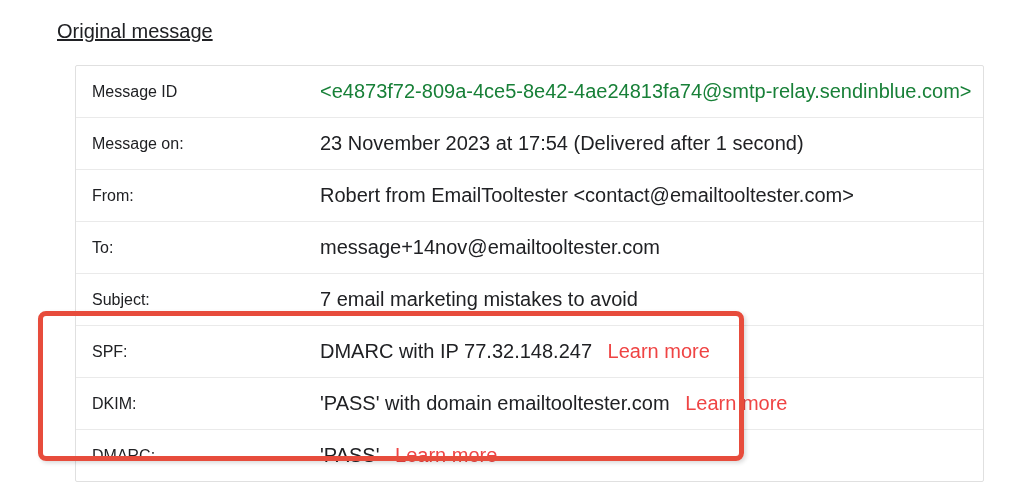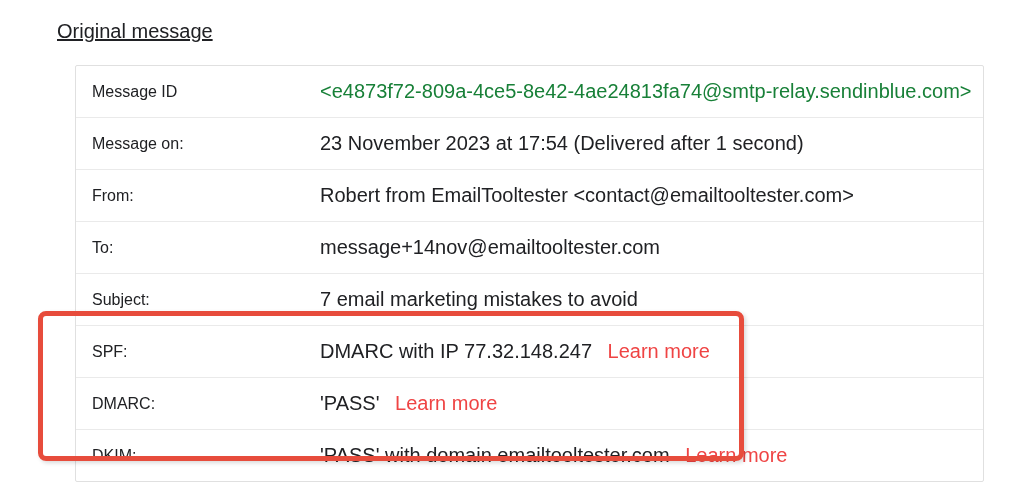--- a/index.html
+++ b/index.html
@@ -100,31 +100,31 @@
 
     <div class="row">
       <div class="label-cell">SPF:</div>
       <div class="value-cell">
         <span>DMARC with IP 77.32.148.247</span>
         <span class="link">Learn more</span>
       </div>
     </div>
 
     <div class="row">
-      <div class="label-cell">DMARC:</div>
+      <div class="label-cell">DKIM:</div>
       <div class="value-cell">
-        <span>'PASS'</span>
+        <span>'PASS' with domain emailtooltester.com</span>
         <span class="link">Learn more</span>
       </div>
     </div>
 
     <div class="row">
-      <div class="label-cell">DKIM:</div>
+      <div class="label-cell">DMARC:</div>
       <div class="value-cell">
-        <span>'PASS' with domain emailtooltester.com</span>
+        <span>'PASS'</span>
         <span class="link">Learn more</span>
       </div>
     </div>
 
   </div>
 </div>
 
 <div class="highlight-box" id="highlight" style="top: 311px; left: 38px; width: 706px; height: 150px;"></div>
 
 </body></html>

